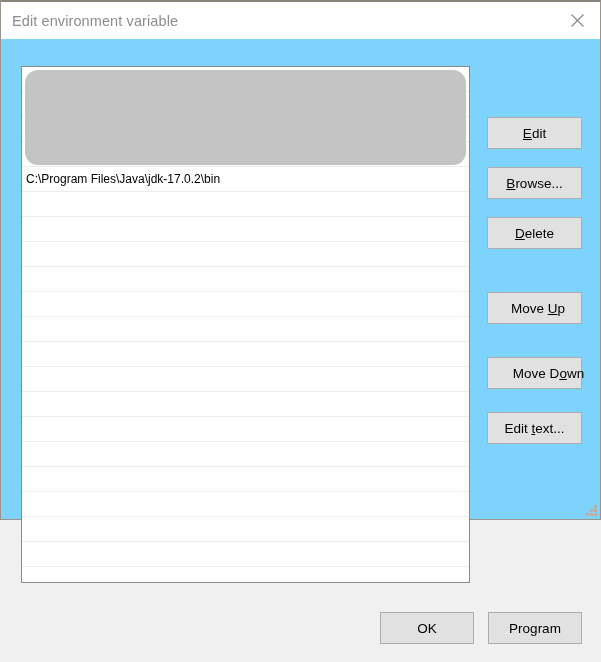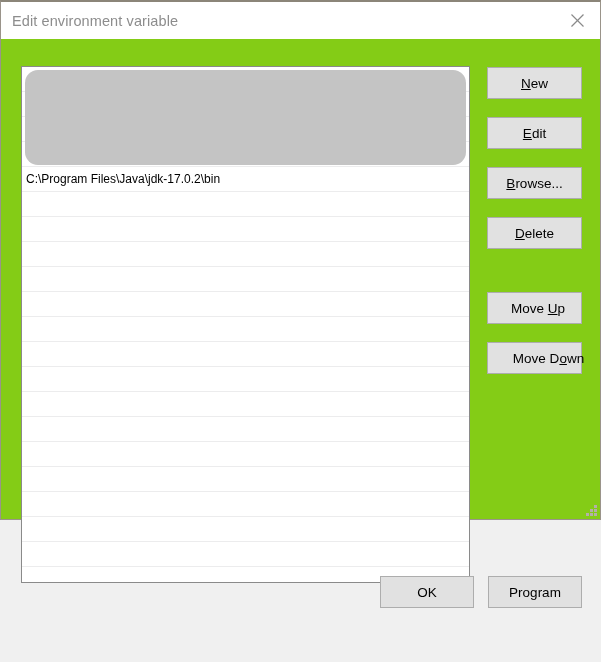--- a/index.html
+++ b/index.html
@@ -12,21 +12,21 @@
     overflow: hidden;
     font-family: "Liberation Sans", sans-serif;
     background: #f0f0f0;
   }
 
   #dialog {
     position: relative;
     width: 601px;
     height: 520px;
     box-sizing: border-box;
-    background: #84cc16;
+    background: #7dd3fc;
     border-top: 2px solid #8b8579;
     border-left: 1px solid #9a948a;
     border-right: 1px solid #9a948a;
     border-bottom: 1px solid #9a948a;
   }
 
   
   #titlebar {
     position: absolute;
     left: 0;
@@ -117,26 +117,26 @@
   .side-btn {
     left: 486px;
     width: 95px;
     height: 32px;
   }
   #btn-new        { top: 65px; }
   #btn-edit       { top: 115px; }
   #btn-browse     { top: 165px; }
   #btn-delete     { top: 215px; }
   #btn-move-up    { top: 290px; padding-left: 7px; }
-  #btn-move-down  { top: 340px; padding-left: 28px; }
+  #btn-move-down  { top: 355px; padding-left: 28px; }
   #btn-edit-text  { top: 410px; }
 
   
   .bottom-btn {
-    top: 574px;
+    top: 610px;
     width: 94px;
     height: 32px;
     text-align: right;
   }
   #btn-ok     { left: 379px; }
   #btn-cancel { left: 487px; }
 
   
   .acc { text-decoration: underline; text-underline-offset: 1px; }
 
@@ -197,23 +197,20 @@
         <div class="list-row empty"></div>
         <div class="list-row empty"></div>
         <div class="list-row empty"></div>
         <div class="list-row empty"></div>
         <div class="list-row empty"></div>
         <div class="list-row empty"></div>
       </div>
     <div id="redaction-block"></div>
   </div>
 
-  <button class="btn side-btn" id="btn-new">
-    <span><span></span><span class="acc">N</span><span>ew</span></span>
-  </button>
 
   <button class="btn side-btn" id="btn-edit">
     <span><span></span><span class="acc">E</span><span>dit</span></span>
   </button>
 
   <button class="btn side-btn" id="btn-browse">
     <span><span></span><span class="acc">B</span><span>rowse...</span></span>
   </button>
 
   <button class="btn side-btn" id="btn-delete">
@@ -221,20 +218,23 @@
   </button>
 
   <button class="btn side-btn" id="btn-move-up">
     <span><span>Move </span><span class="acc">U</span><span>p</span></span>
   </button>
 
   <button class="btn side-btn" id="btn-move-down">
     <span><span>Move D</span><span class="acc">o</span><span>wn</span></span>
   </button>
 
+  <button class="btn side-btn" id="btn-edit-text">
+    <span><span>Edit </span><span class="acc">t</span><span>ext...</span></span>
+  </button>
 
   <button class="btn bottom-btn" id="btn-ok">
     <span>OK</span>
   </button>
 
   <button class="btn bottom-btn" id="btn-cancel">
     <span>Program</span>
   </button>
 
   <div id="resize-grip">

